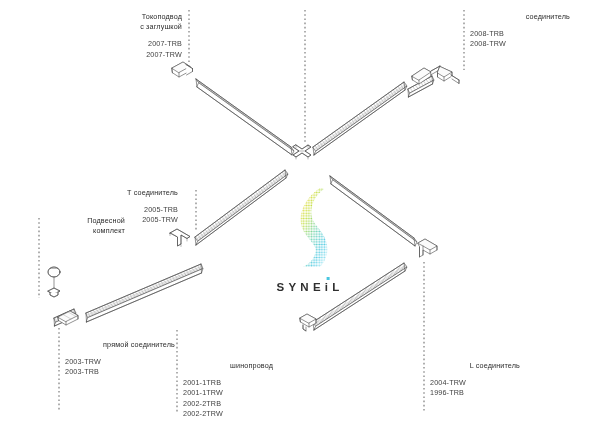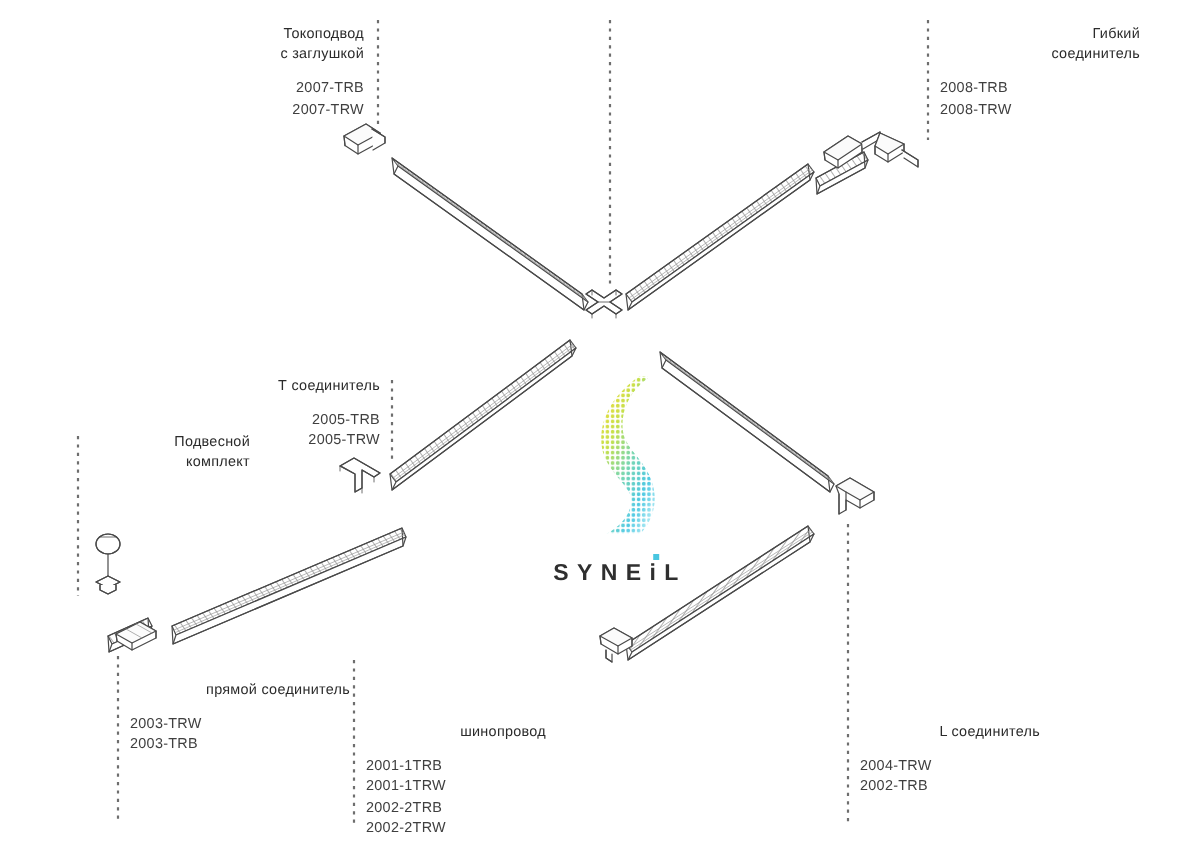--- a/index.html
+++ b/index.html
@@ -273,30 +273,29 @@
     </div>
     <div class="codes">
       <div>2007-TRB</div>
       <div>2007-TRW</div>
     </div>
   </div>
 
 
   <div class="callout align-left" style="left:470px; top:12px; width:100px;">
     <div class="title">
-      <div>Гибкий</div>
       <div>соединитель</div>
     </div>
     <div class="codes">
       <div>2008-TRB</div>
       <div>2008-TRW</div>
     </div>
   </div>
 
-  <div class="callout align-right" style="left:106px; top:188px; width:84px;">
+  <div class="callout align-right" style="left:94px; top:188px; width:84px;">
     <div class="title">
       <div>Т соединитель</div>
     </div>
     <div class="codes">
       <div>2005-TRB</div>
       <div>2005-TRW</div>
     </div>
   </div>
 
   <div class="callout align-left" style="left:45px; top:216px; width:80px;">
@@ -327,17 +326,17 @@
       <div>2002-2TRW</div>
     </div>
   </div>
 
   <div class="callout align-left" style="left:430px; top:361px; width:90px;">
     <div class="title">
       <div>L соединитель</div>
     </div>
     <div class="codes">
       <div>2004-TRW</div>
-      <div>2002-TRB</div>
+      <div>1996-TRB</div>
     </div>
   </div>
 
 </div>
 
 </body></html>

